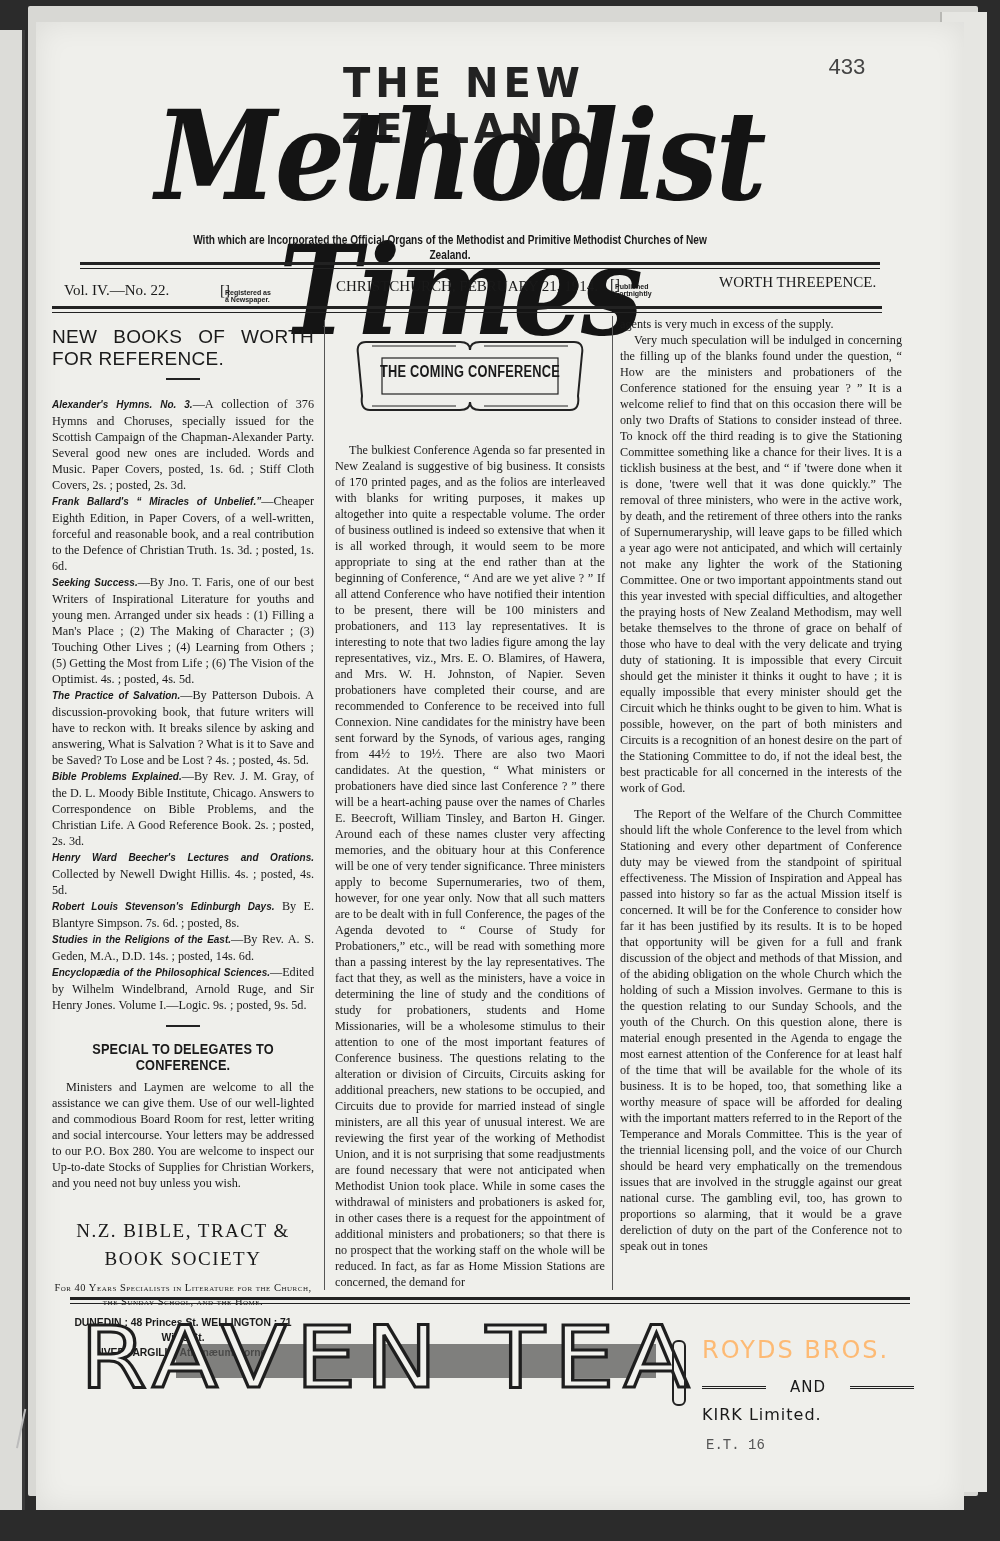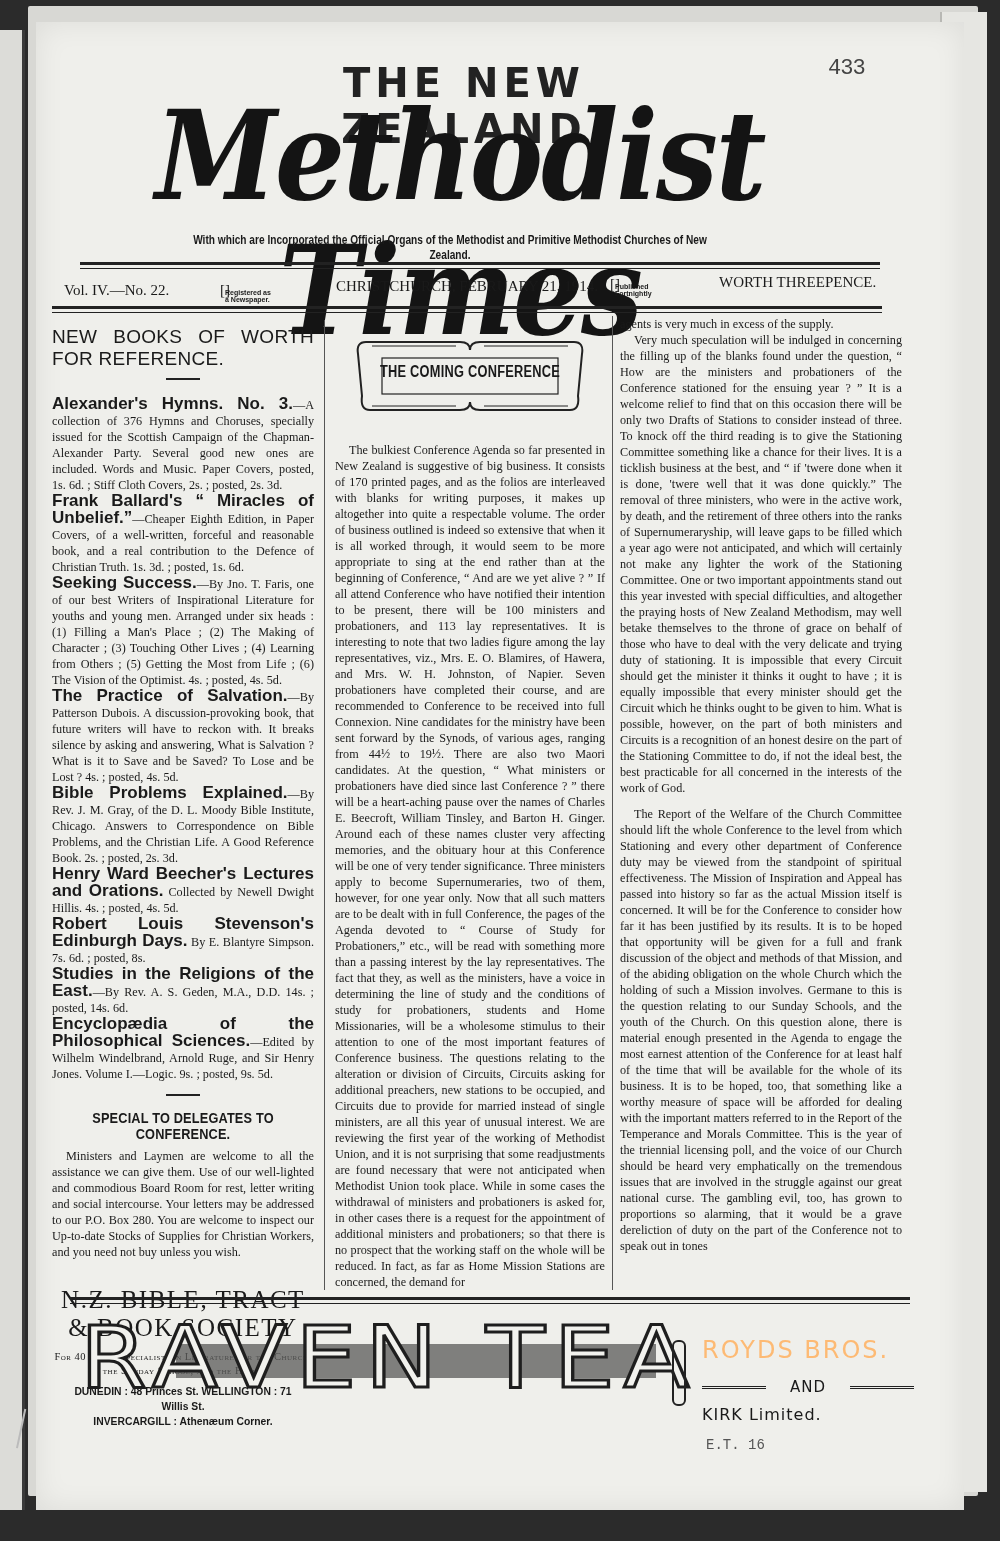--- a/index.html
+++ b/index.html
@@ -69,28 +69,28 @@
   .col3 { left:620px; top:316px; width:282px; }
   .vline { position:absolute; width:1px; background:#555; }
   .h-books {
     font-family:Liberation Sans, sans-serif;
     font-size:19px; line-height:22px; margin:0 0 6px 0; color:#1a1a1a;
     letter-spacing:0.3px;
   }
   .short-rule { width:34px; margin:8px auto 16px auto; border-top:2px solid #222; }
   .book { margin:0 0 10px 0; }
   .book .t {
-    font-family:"Liberation Sans", sans-serif; font-weight:bold; font-size:17px;
+    font-family:"Liberation Sans", sans-serif; font-weight:bold; font-size:10px;font-style:italic;
   }
   .h-special {
     text-align:center; font-family:"Liberation Sans", sans-serif; font-weight:bold;
     font-size:15px; transform:scaleX(0.85); margin:14px 0 6px 0; letter-spacing:0.2px;
   }
   .nzb-title {
-    text-align:center; font-size:25px; line-height:28px; letter-spacing:1.5px;
+    text-align:center; font-size:19px; line-height:28px; letter-spacing:1.5px;
     margin:26px 0 8px 0;
   }
   .nzb-tag { text-align:center; font-size:10.5px; line-height:14px; font-variant:small-caps; letter-spacing:0.5px; }
   .nzb-addr {
     text-align:center; font-family:"Liberation Sans", sans-serif; font-weight:bold;
     font-size:11.5px; line-height:15px; margin-top:6px; transform:scaleX(0.9);
   }
   .frame {
     position:relative; width:236px; height:86px; margin:10px auto 24px auto;
   }

